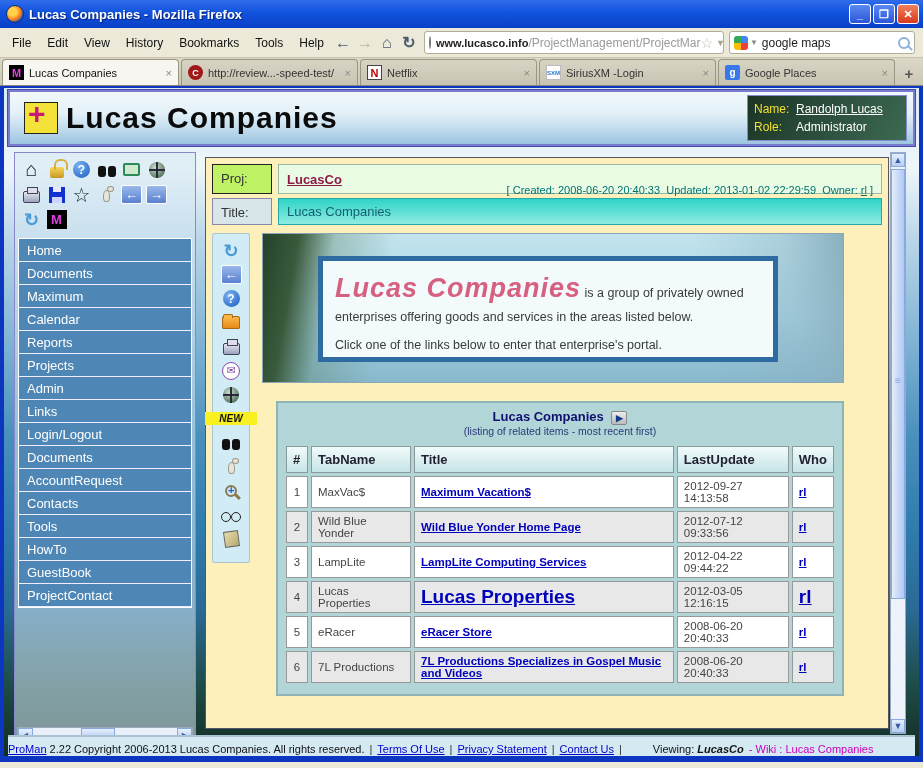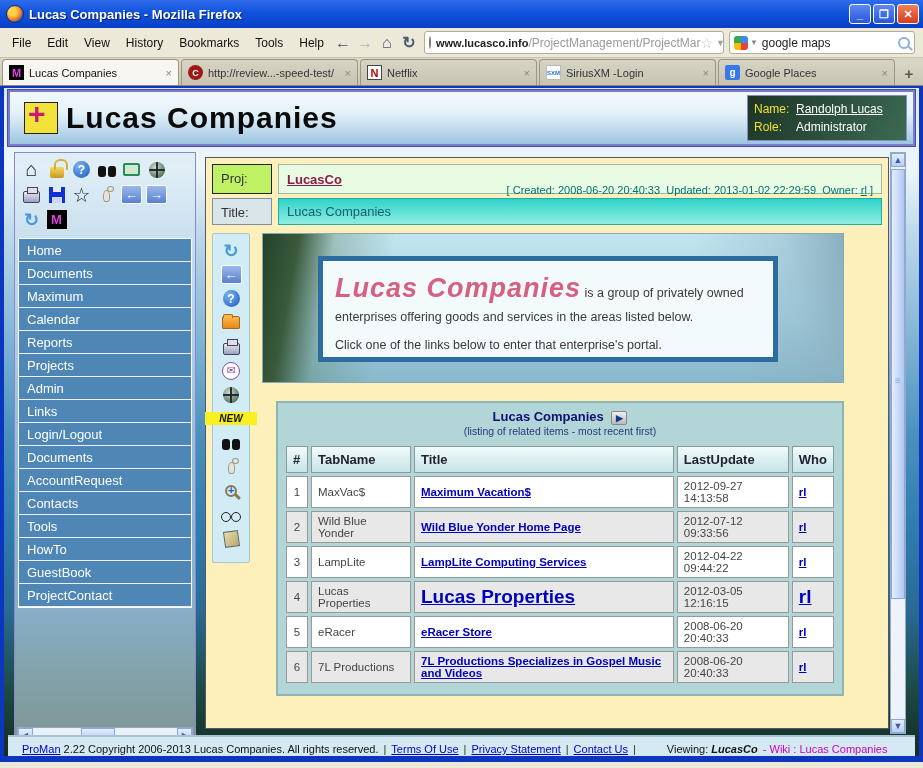--- a/index.html
+++ b/index.html
@@ -170,21 +170,21 @@
   .col-who { width:36px; }
 
   
   .vscroll { left:886px; top:64px; width:16px; height:582px; background:#eef2fa; border:1px solid #9ab; }
   .vscroll .scr-btn { width:14px; height:14px; }
   .scr-thumb-v { width:14px; height:430px; background:linear-gradient(to right,#e4eefc,#b0c8f2); border:1px solid #8aa8e0; margin-top:2px; position:relative; }
   .scr-thumb-v::after { content:"≡"; position:absolute; top:48%; left:3px; color:#8aa8e0; font-size:10px; }
   .vscroll .down { position:absolute; bottom:0; }
 
   
-  .footerbar { left:0, bottom:0; left:4px; top:647px; width:907px; height:26px; background:#d4e9f2; border-top:2px solid #a8c4d4; display:flex; align-items:center; padding-left:14px; font-size:11px; color:#111; }
+  .footerbar { left:0, bottom:0; left:4px; top:647px; width:907px; height:26px; background:#d4e9f2; border-top:2px solid #a8c4d4; display:flex; align-items:center; padding-left:0; font-size:11px; color:#111; }
   .footerbar a { color:#0000cc; }
   .f-sep { margin:0 5px; color:#333; }
   .f-viewing { margin-left:26px; }
   .f-proj { font-style:italic; font-weight:bold; }
   .f-wiki { color:#cc00bb; margin-left:5px; }
 </style>
 </head>
 <body>
 
 <div class="abs titlebar">

